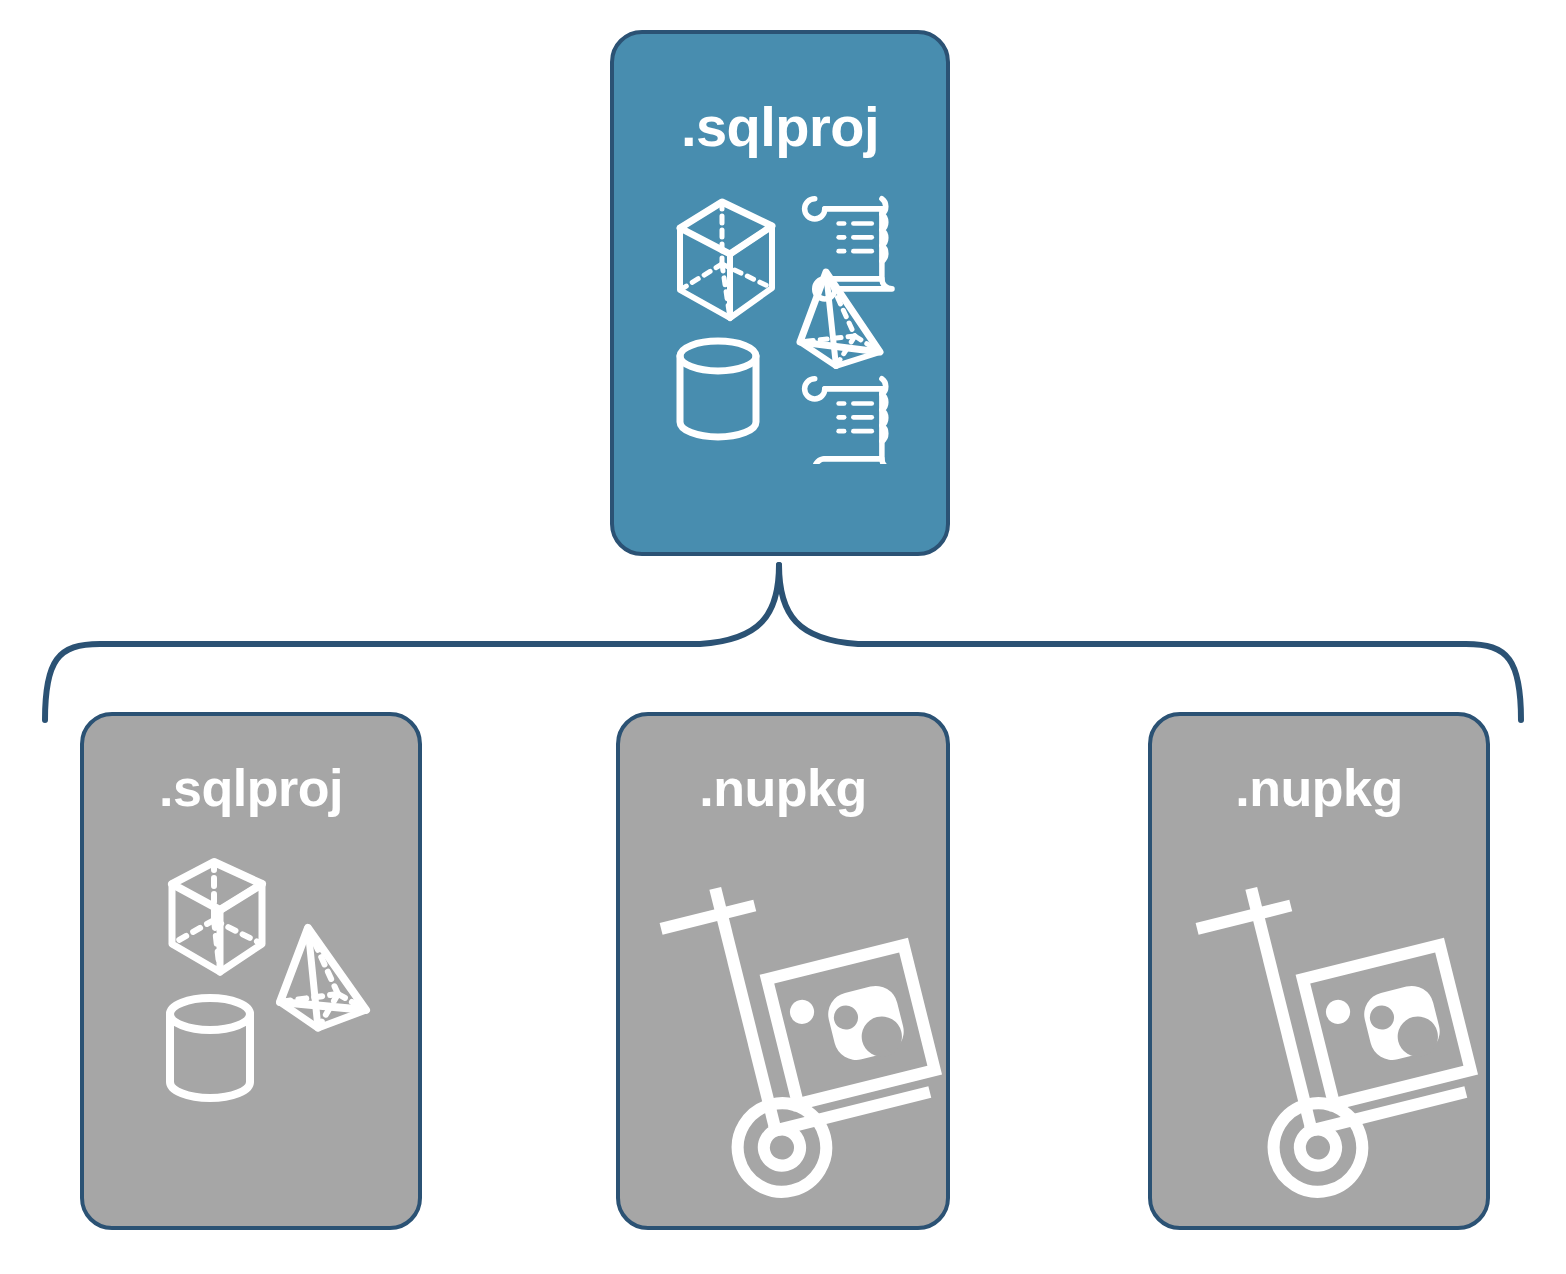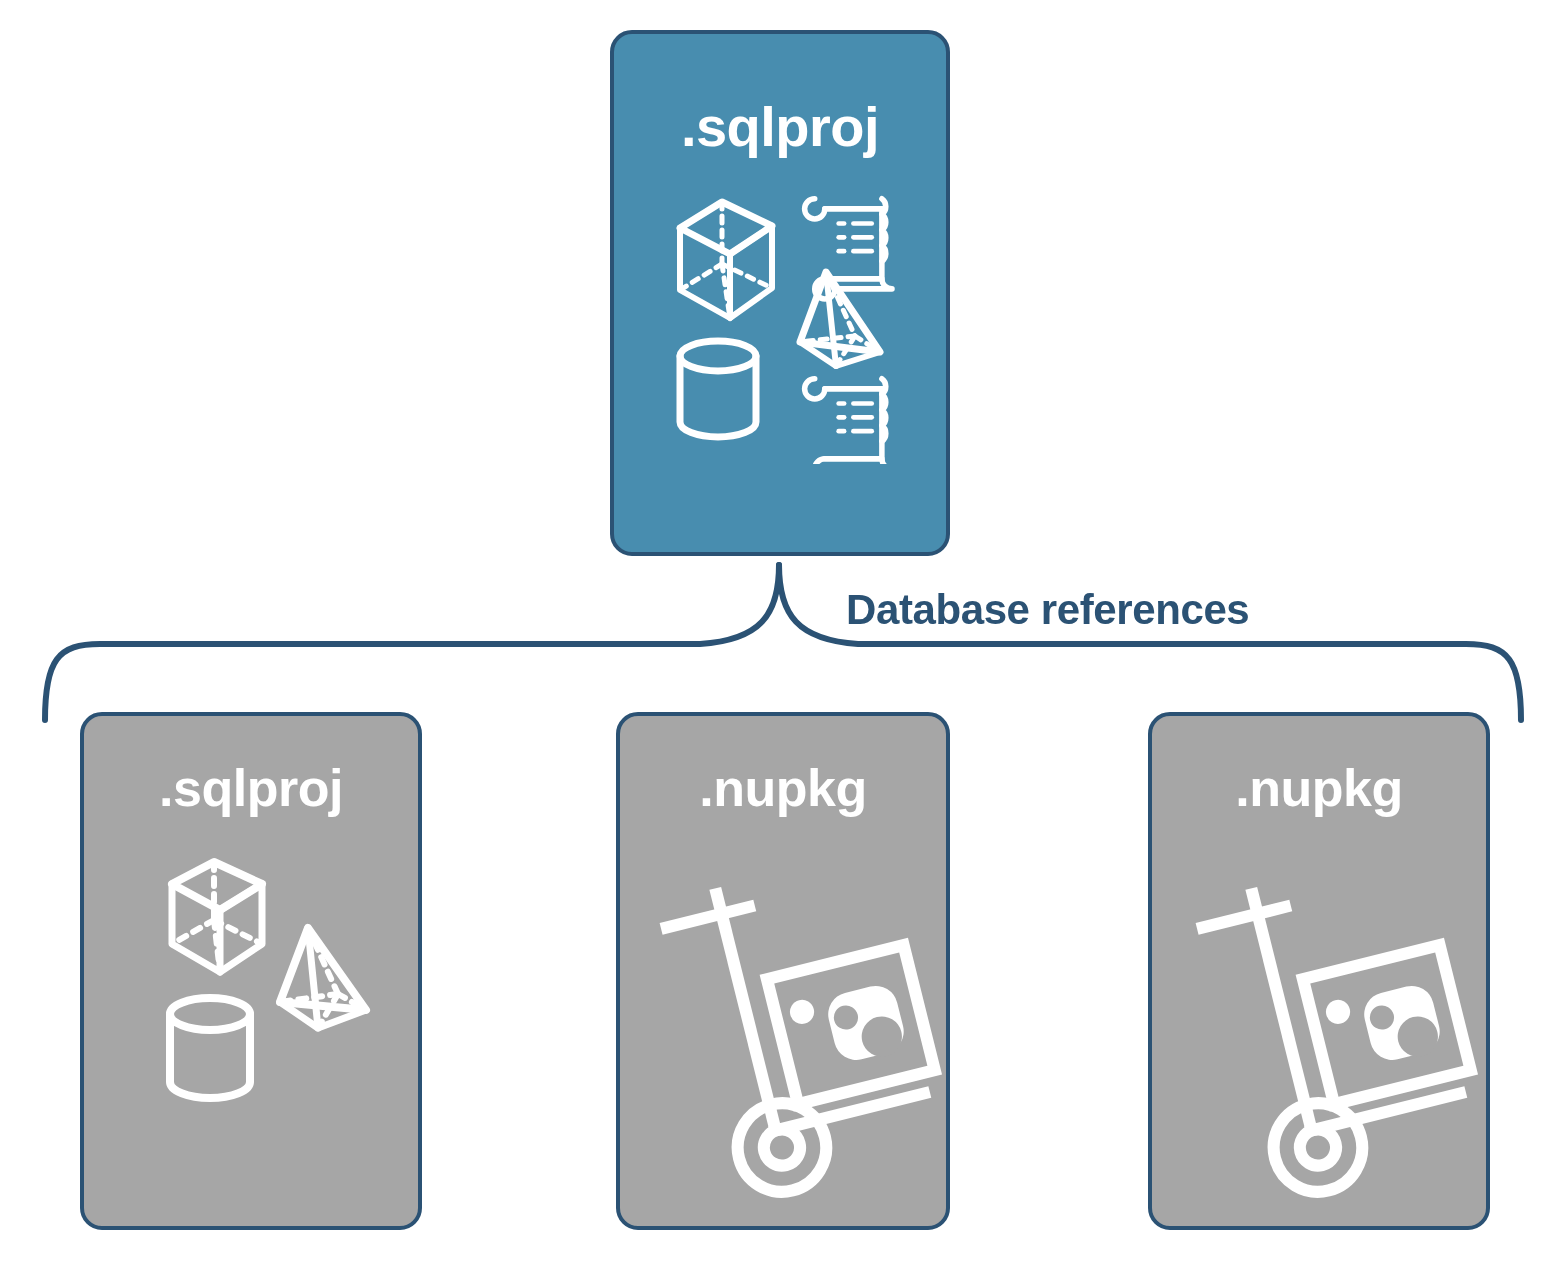--- a/index.html
+++ b/index.html
@@ -16,21 +16,21 @@
     height: 1274px;
     background: #ffffff;
     overflow: hidden;
   }
 
   
   .card {
     position: absolute;
     box-sizing: border-box;
     border: 4px solid #2b5274;
-    border-radius: 22px;
+    border-radius: 32px;
     display: block;
   }
   .card.primary {
     background: #488daf;
   }
   .card.secondary {
     background: #a6a6a6;
   }
   .card-title {
     position: absolute;
@@ -199,21 +199,20 @@
                C779,75 760,100 700,104
                L100,104
                C58,104 45,120 45,180"></path>
       <path d="M779,25
                C779,75 798,100 858,104
                L1466,104
                C1508,104 1521,120 1521,180"></path>
     </g>
   </svg>
 
-  <div id="bracket-label">Database references</div>
 
   <div class="card secondary" id="card-bl">
     <div class="card-title">.sqlproj</div>
     <div class="icon-slot">
       <svg width="100%" height="100%" viewBox="0 0 334 330" preserveAspectRatio="xMidYMid meet">
         <g fill="none" stroke="#ffffff" stroke-width="7" stroke-linecap="round" stroke-linejoin="round">
 
           <g>
             <polygon points="88,22 130,0 178,22 136,48" stroke-width="8"></polygon>
             <polyline points="88,22 88,82 136,110 136,48"></polyline>

